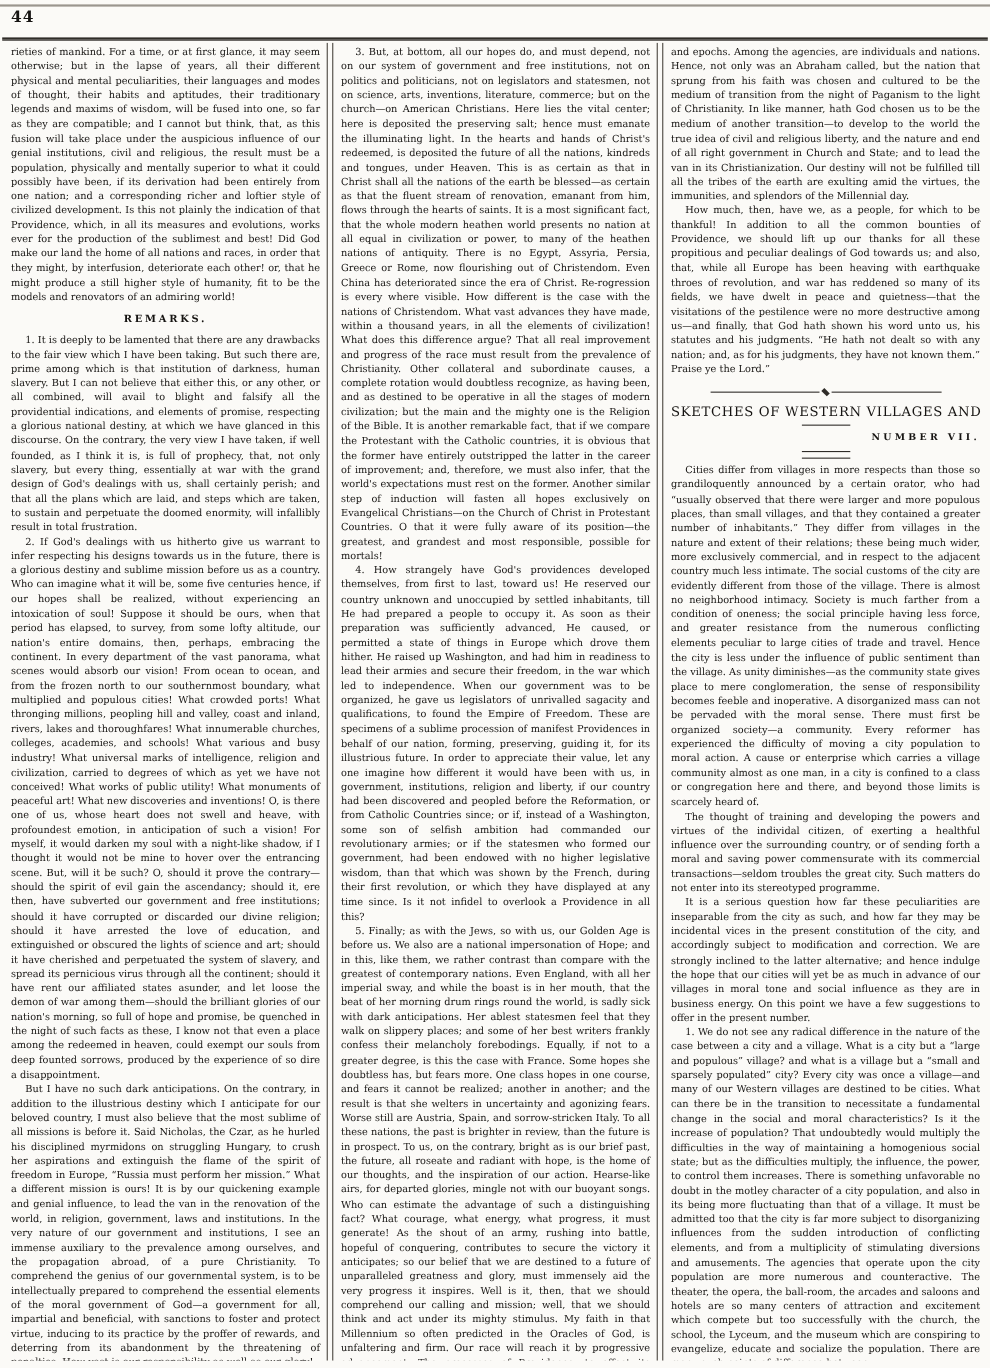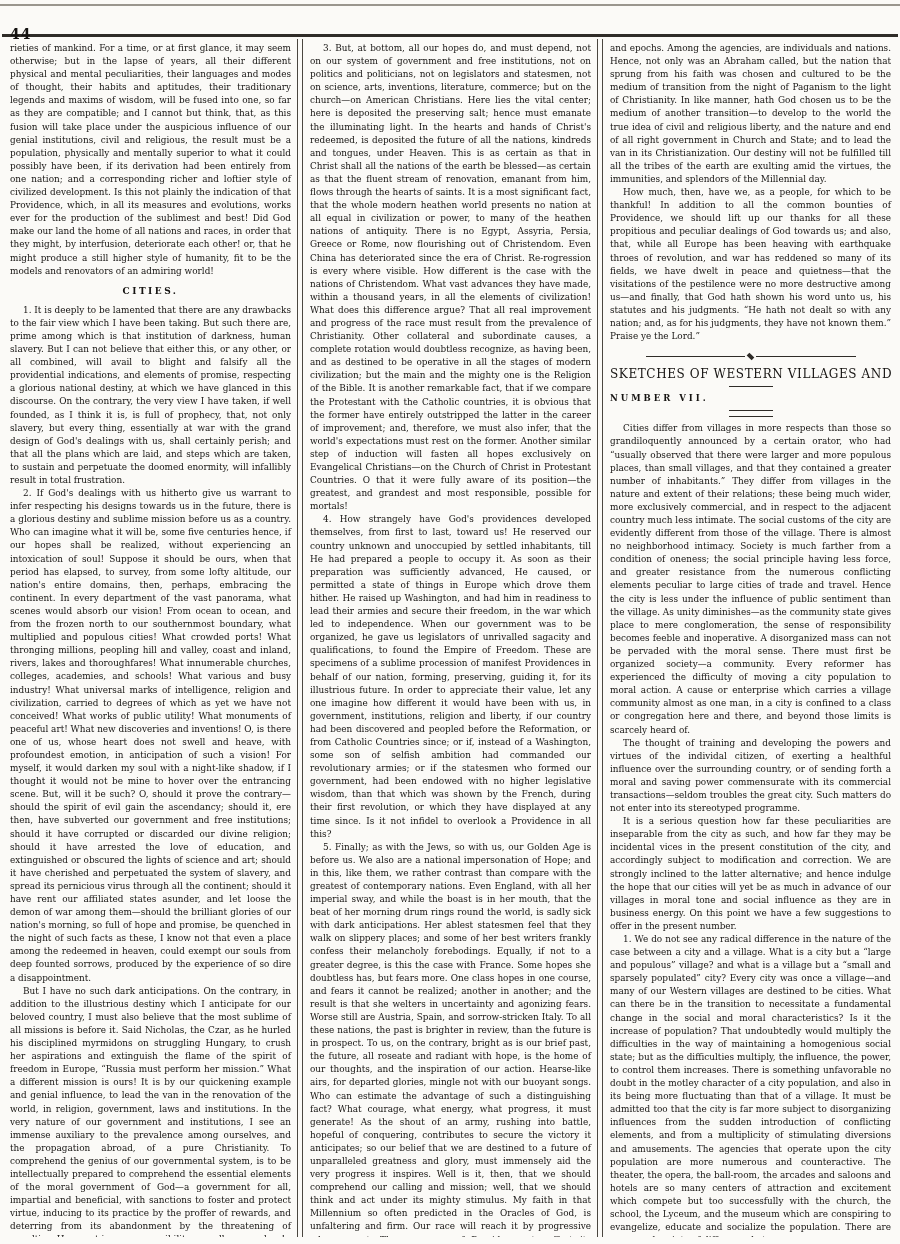--- a/index.html
+++ b/index.html
@@ -19,21 +19,21 @@
   .top-rule {
     position: absolute; top: 4px; left: 0; right: 0;
     border-top: 2px solid #9a968e;
   }
   .masthead-row {
     position: relative;
     height: 30px;
     padding-top: 9px;
   }
   .page-number {
-    position: absolute; left: 10px; top: 26px;
+    position: absolute; left: 10px; top: 8px;
     font-size: 14px; font-weight: bold; letter-spacing: 1px;
   }
   .masthead {
     text-align: center;
     font-size: 16px;
     font-weight: bold;
     letter-spacing: 5px;
     word-spacing: 14px;
   }
   .double-rule {
@@ -88,21 +88,21 @@
     font-size: 12px;
     letter-spacing: 0.6px;
     margin: 4px 0 2px 0;
     white-space: nowrap;
   }
   .short-rule {
     width: 44px; margin: 5px auto;
     border-top: 1px solid #2f2c28;
   }
   .section-number {
-    text-align: left;
+    text-align: right;
     font-size: 8.5px;
     font-weight: bold;
     letter-spacing: 3px;
   }
   .section-subtitle {
     text-align: center;
     font-size: 9.6px;
     font-weight: bold;
     letter-spacing: 0.4px;
   }
@@ -116,21 +116,21 @@
   <div class="masthead-row">
     <div class="page-number">44</div>
   </div>
 
   <div class="double-rule"></div>
 
   <div class="cols">
 
     <div class="col">
       <p class="flush">rieties of mankind.  For a time, or at first glance, it may seem otherwise; but in the lapse of years, all their different physical and mental peculiarities, their languages and modes of thought, their habits and aptitudes, their traditionary legends and maxims of wisdom, will be fused into one, so far as they are compatible; and I cannot but think, that, as this fusion will take place under the auspicious influence of our genial institutions, civil and religious, the result must be a population, physically and mentally superior to what it could possibly have been, if its derivation had been entirely from one nation; and a corresponding richer and loftier style of civilized development.  Is this not plainly the indication of that Providence, which, in all its measures and evolutions, works ever for the production of the sublimest and best!  Did God make our land the home of all nations and races, in order that they might, by interfusion, deteriorate each other! or, that he might produce a still higher style of humanity, fit to be the models and renovators of an admiring world!</p>
-      <div class="remarks-heading">CITIES.</div>
+      <div class="remarks-heading">REMARKS.</div>
       <p>1. It is deeply to be lamented that there are any drawbacks to the fair view which I have been taking.  But such there are, prime among which is that institution of darkness, human slavery.  But I can not believe that either this, or any other, or all combined, will avail to blight and falsify all the providential indications, and elements of promise, respecting a glorious national destiny, at which we have glanced in this discourse.  On the contrary, the very view I have taken, if well founded, as I think it is, is full of prophecy, that, not only slavery, but every thing, essentially at war with the grand design of God's dealings with us, shall certainly perish; and that all the plans which are laid, and steps which are taken, to sustain and perpetuate the doomed enormity, will infallibly result in total frustration.</p>
       <p>2. If God's dealings with us hitherto give us warrant to infer respecting his designs towards us in the future, there is a glorious destiny and sublime mission before us as a country.  Who can imagine what it will be, some five centuries hence, if our hopes shall be realized, without experiencing an intoxication of soul!  Suppose it should be ours, when that period has elapsed, to survey, from some lofty altitude, our nation's entire domains, then, perhaps, embracing the continent.  In every department of the vast panorama, what scenes would absorb our vision!  From ocean to ocean, and from the frozen north to our southernmost boundary, what multiplied and populous cities!  What crowded ports!  What thronging millions, peopling hill and valley, coast and inland, rivers, lakes and thoroughfares!  What innumerable churches, colleges, academies, and schools!  What various and busy industry!  What universal marks of intelligence, religion and civilization, carried to degrees of which as yet we have not conceived!  What works of public utility!  What monuments of peaceful art!  What new discoveries and inventions!  O, is there one of us, whose heart does not swell and heave, with profoundest emotion, in anticipation of such a vision!  For myself, it would darken my soul with a night-like shadow, if I thought it would not be mine to hover over the entrancing scene.  But, will it be such?  O, should it prove the contrary—should the spirit of evil gain the ascendancy; should it, ere then, have subverted our government and free institutions; should it have corrupted or discarded our divine religion; should it have arrested the love of education, and extinguished or obscured the lights of science and art; should it have cherished and perpetuated the system of slavery, and spread its pernicious virus through all the continent; should it have rent our affiliated states asunder, and let loose the demon of war among them—should the brilliant glories of our nation's morning, so full of hope and promise, be quenched in the night of such facts as these, I know not that even a place among the redeemed in heaven, could exempt our souls from deep founted sorrows, produced by the experience of so dire a disappointment.</p>
       <p>But I have no such dark anticipations.  On the contrary, in addition to the illustrious destiny which I anticipate for our beloved country, I must also believe that the most sublime of all missions is before it.  Said Nicholas, the Czar, as he hurled his disciplined myrmidons on struggling Hungary, to crush her aspirations and extinguish the flame of the spirit of freedom in Europe, “Russia must perform her mission.”  What a different mission is ours!  It is by our quickening example and genial influence, to lead the van in the renovation of the world, in religion, government, laws and institutions.  In the very nature of our government and institutions, I see an immense auxiliary to the prevalence among ourselves, and the propagation abroad, of a pure Christianity.  To comprehend the genius of our governmental system, is to be intellectually prepared to comprehend the essential elements of the moral government of God—a government for all, impartial and beneficial, with sanctions to foster and protect virtue, inducing to its practice by the proffer of rewards, and deterring from its abandonment by the threatening of penalties.  How vast is our responsibility as well as our glory!</p>
     </div>
 
     <div class="col-sep"></div>
 
     <div class="col">
       <p>3. But, at bottom, all our hopes do, and must depend, not on our system of government and free institutions, not on politics and politicians, not on legislators and statesmen, not on science, arts, inventions, literature, commerce; but on the church—on American Christians.  Here lies the vital center; here is deposited the preserving salt; hence must emanate the illuminating light.  In the hearts and hands of Christ's redeemed, is deposited the future of all the nations, kindreds and tongues, under Heaven.  This is as certain as that in Christ shall all the nations of the earth be blessed—as certain as that the fluent stream of renovation, emanant from him, flows through the hearts of saints.  It is a most significant fact, that the whole modern heathen world presents no nation at all equal in civilization or power, to many of the heathen nations of antiquity.  There is no Egypt, Assyria, Persia, Greece or Rome, now flourishing out of Christendom.  Even China has deteriorated since the era of Christ.  Re-rogression is every where visible.  How different is the case with the nations of Christendom.  What vast advances they have made, within a thousand years, in all the elements of civilization!  What does this difference argue?  That all real improvement and progress of the race must result from the prevalence of Christianity.  Other collateral and subordinate causes, a complete rotation would doubtless recognize, as having been, and as destined to be operative in all the stages of modern civilization; but the main and the mighty one is the Religion of the Bible.  It is another remarkable fact, that if we compare the Protestant with the Catholic countries, it is obvious that the former have entirely outstripped the latter in the career of improvement; and, therefore, we must also infer, that the world's expectations must rest on the former.  Another similar step of induction will fasten all hopes exclusively on Evangelical Christians—on the Church of Christ in Protestant Countries.  O that it were fully aware of its position—the greatest, and grandest and most responsible, possible for mortals!</p>
       <p>4. How strangely have God's providences developed themselves, from first to last, toward us!  He reserved our country unknown and unoccupied by settled inhabitants, till He had prepared a people to occupy it.  As soon as their preparation was sufficiently advanced, He caused, or permitted a state of things in Europe which drove them hither.  He raised up Washington, and had him in readiness to lead their armies and secure their freedom, in the war which led to independence.  When our government was to be organized, he gave us legislators of unrivalled sagacity and qualifications, to found the Empire of Freedom.  These are specimens of a sublime procession of manifest Providences in behalf of our nation, forming, preserving, guiding it, for its illustrious future.  In order to appreciate their value, let any one imagine how different it would have been with us, in government, institutions, religion and liberty, if our country had been discovered and peopled before the Reformation, or from Catholic Countries since; or if, instead of a Washington, some son of selfish ambition had commanded our revolutionary armies; or if the statesmen who formed our government, had been endowed with no higher legislative wisdom, than that which was shown by the French, during their first revolution, or which they have displayed at any time since.  Is it not infidel to overlook a Providence in all this?</p>

